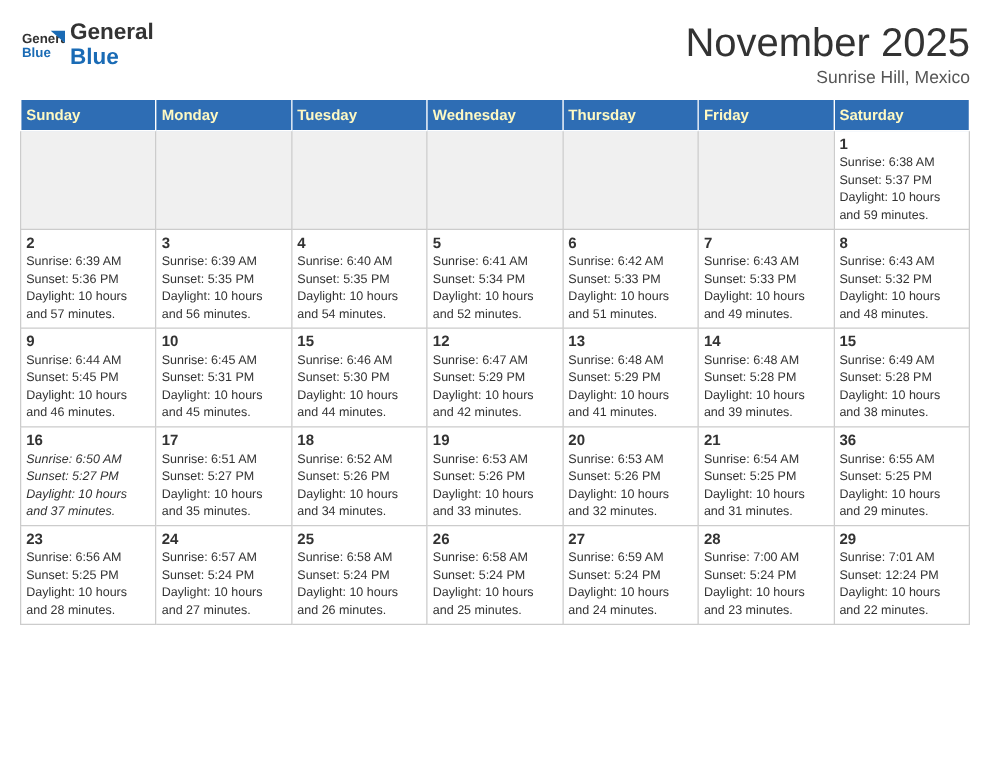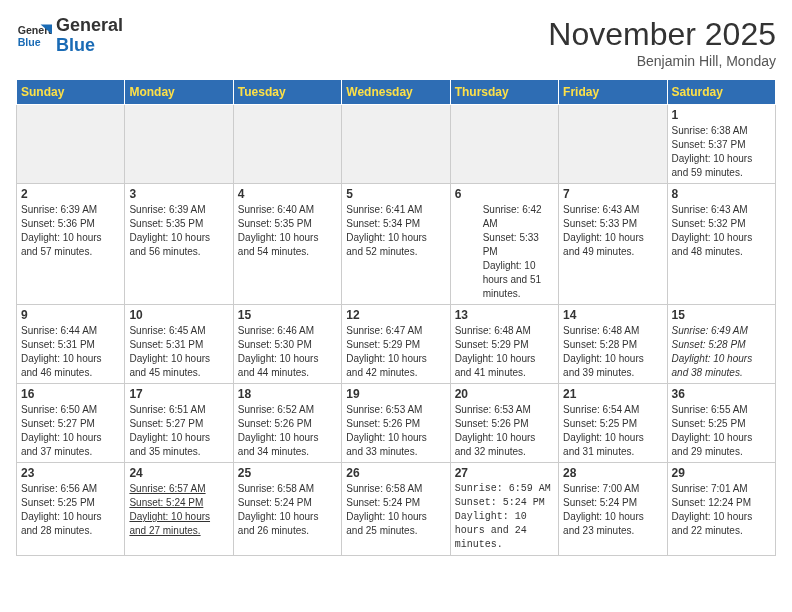--- a/index.html
+++ b/index.html
@@ -37,21 +37,21 @@
       font-size: 14px;
       color: #555;
     }
     table {
       width: 100%;
       border-collapse: collapse;
       table-layout: fixed;
     }
     thead tr th {
       background-color: #2e6db4;
-      color: #fde047;
+      color: #fef9c3;
       font-size: 12px;
       font-weight: bold;
       padding: 5px 4px;
       border: 1px solid #fff;
       text-align: left;
     }
     tbody tr td {
       border: 1px solid #ccc;
       vertical-align: top;
       padding: 3px 4px;
@@ -85,21 +85,21 @@
       <text x="2" y="34" font-size="13" font-family="Arial" font-weight="bold" fill="#1a6bb5">Blue</text>
       <polygon points="30,8 44,8 44,20" fill="#1a6bb5"></polygon>
     </svg>
     <div>
       <div style="font-size:18px;color:#333;font-weight:bold;line-height:1.1;">General</div>
       <div style="font-size:18px;color:#1a6bb5;font-weight:bold;line-height:1.1;">Blue</div>
     </div>
   </div>
   <div class="title-block">
     <div class="month-title">November 2025</div>
-    <div class="location">Benjamin Hill, Monday</div>
+    <div class="location">Sunrise Hill, Mexico</div>
   </div>
 </div>
 
 <table>
   <thead>
     <tr>
     <th>Sunday</th>
         <th>Monday</th>
         <th>Tuesday</th>
         <th>Wednesday</th>
@@ -143,42 +143,42 @@
 Daylight: 10 hours and 54 minutes.</div>
         </td>
         <td>
           <span class="day-number">5</span>
           <div class="day-info" style="white-space: pre-line;">Sunrise: 6:41 AM
 Sunset: 5:34 PM
 Daylight: 10 hours and 52 minutes.</div>
         </td>
         <td>
           <span class="day-number">6</span>
-          <div class="day-info" style="white-space: pre-line; margin-left: 28px;">Sunrise: 6:42 AM
+          <div class="day-info" style="white-space: pre-line;">Sunrise: 6:42 AM
 Sunset: 5:33 PM
 Daylight: 10 hours and 51 minutes.</div>
         </td>
         <td>
           <span class="day-number">7</span>
           <div class="day-info" style="white-space: pre-line;">Sunrise: 6:43 AM
 Sunset: 5:33 PM
 Daylight: 10 hours and 49 minutes.</div>
         </td>
         <td>
           <span class="day-number">8</span>
           <div class="day-info" style="white-space: pre-line;">Sunrise: 6:43 AM
 Sunset: 5:32 PM
 Daylight: 10 hours and 48 minutes.</div>
         </td>
       </tr>
       <tr>
         <td>
           <span class="day-number">9</span>
           <div class="day-info" style="white-space: pre-line;">Sunrise: 6:44 AM
-Sunset: 5:31 PM
+Sunset: 5:45 PM
 Daylight: 10 hours and 46 minutes.</div>
         </td>
         <td>
           <span class="day-number">10</span>
           <div class="day-info" style="white-space: pre-line;">Sunrise: 6:45 AM
 Sunset: 5:31 PM
 Daylight: 10 hours and 45 minutes.</div>
         </td>
         <td>
           <span class="day-number">15</span>
@@ -199,29 +199,29 @@
 Daylight: 10 hours and 41 minutes.</div>
         </td>
         <td>
           <span class="day-number">14</span>
           <div class="day-info" style="white-space: pre-line;">Sunrise: 6:48 AM
 Sunset: 5:28 PM
 Daylight: 10 hours and 39 minutes.</div>
         </td>
         <td>
           <span class="day-number">15</span>
-          <div class="day-info" style="white-space: pre-line; font-style: italic;">Sunrise: 6:49 AM
+          <div class="day-info" style="white-space: pre-line;">Sunrise: 6:49 AM
 Sunset: 5:28 PM
 Daylight: 10 hours and 38 minutes.</div>
         </td>
       </tr>
       <tr>
         <td>
           <span class="day-number">16</span>
-          <div class="day-info" style="white-space: pre-line;">Sunrise: 6:50 AM
+          <div class="day-info" style="white-space: pre-line; font-style: italic;">Sunrise: 6:50 AM
 Sunset: 5:27 PM
 Daylight: 10 hours and 37 minutes.</div>
         </td>
         <td>
           <span class="day-number">17</span>
           <div class="day-info" style="white-space: pre-line;">Sunrise: 6:51 AM
 Sunset: 5:27 PM
 Daylight: 10 hours and 35 minutes.</div>
         </td>
         <td>
@@ -257,39 +257,39 @@
       </tr>
       <tr>
         <td>
           <span class="day-number">23</span>
           <div class="day-info" style="white-space: pre-line;">Sunrise: 6:56 AM
 Sunset: 5:25 PM
 Daylight: 10 hours and 28 minutes.</div>
         </td>
         <td>
           <span class="day-number">24</span>
-          <div class="day-info" style="white-space: pre-line; text-decoration: underline;">Sunrise: 6:57 AM
+          <div class="day-info" style="white-space: pre-line;">Sunrise: 6:57 AM
 Sunset: 5:24 PM
 Daylight: 10 hours and 27 minutes.</div>
         </td>
         <td>
           <span class="day-number">25</span>
           <div class="day-info" style="white-space: pre-line;">Sunrise: 6:58 AM
 Sunset: 5:24 PM
 Daylight: 10 hours and 26 minutes.</div>
         </td>
         <td>
           <span class="day-number">26</span>
           <div class="day-info" style="white-space: pre-line;">Sunrise: 6:58 AM
 Sunset: 5:24 PM
 Daylight: 10 hours and 25 minutes.</div>
         </td>
         <td>
           <span class="day-number">27</span>
-          <div class="day-info" style="white-space: pre-line; font-family: Liberation Mono, monospace;">Sunrise: 6:59 AM
+          <div class="day-info" style="white-space: pre-line;">Sunrise: 6:59 AM
 Sunset: 5:24 PM
 Daylight: 10 hours and 24 minutes.</div>
         </td>
         <td>
           <span class="day-number">28</span>
           <div class="day-info" style="white-space: pre-line;">Sunrise: 7:00 AM
 Sunset: 5:24 PM
 Daylight: 10 hours and 23 minutes.</div>
         </td>
         <td>

